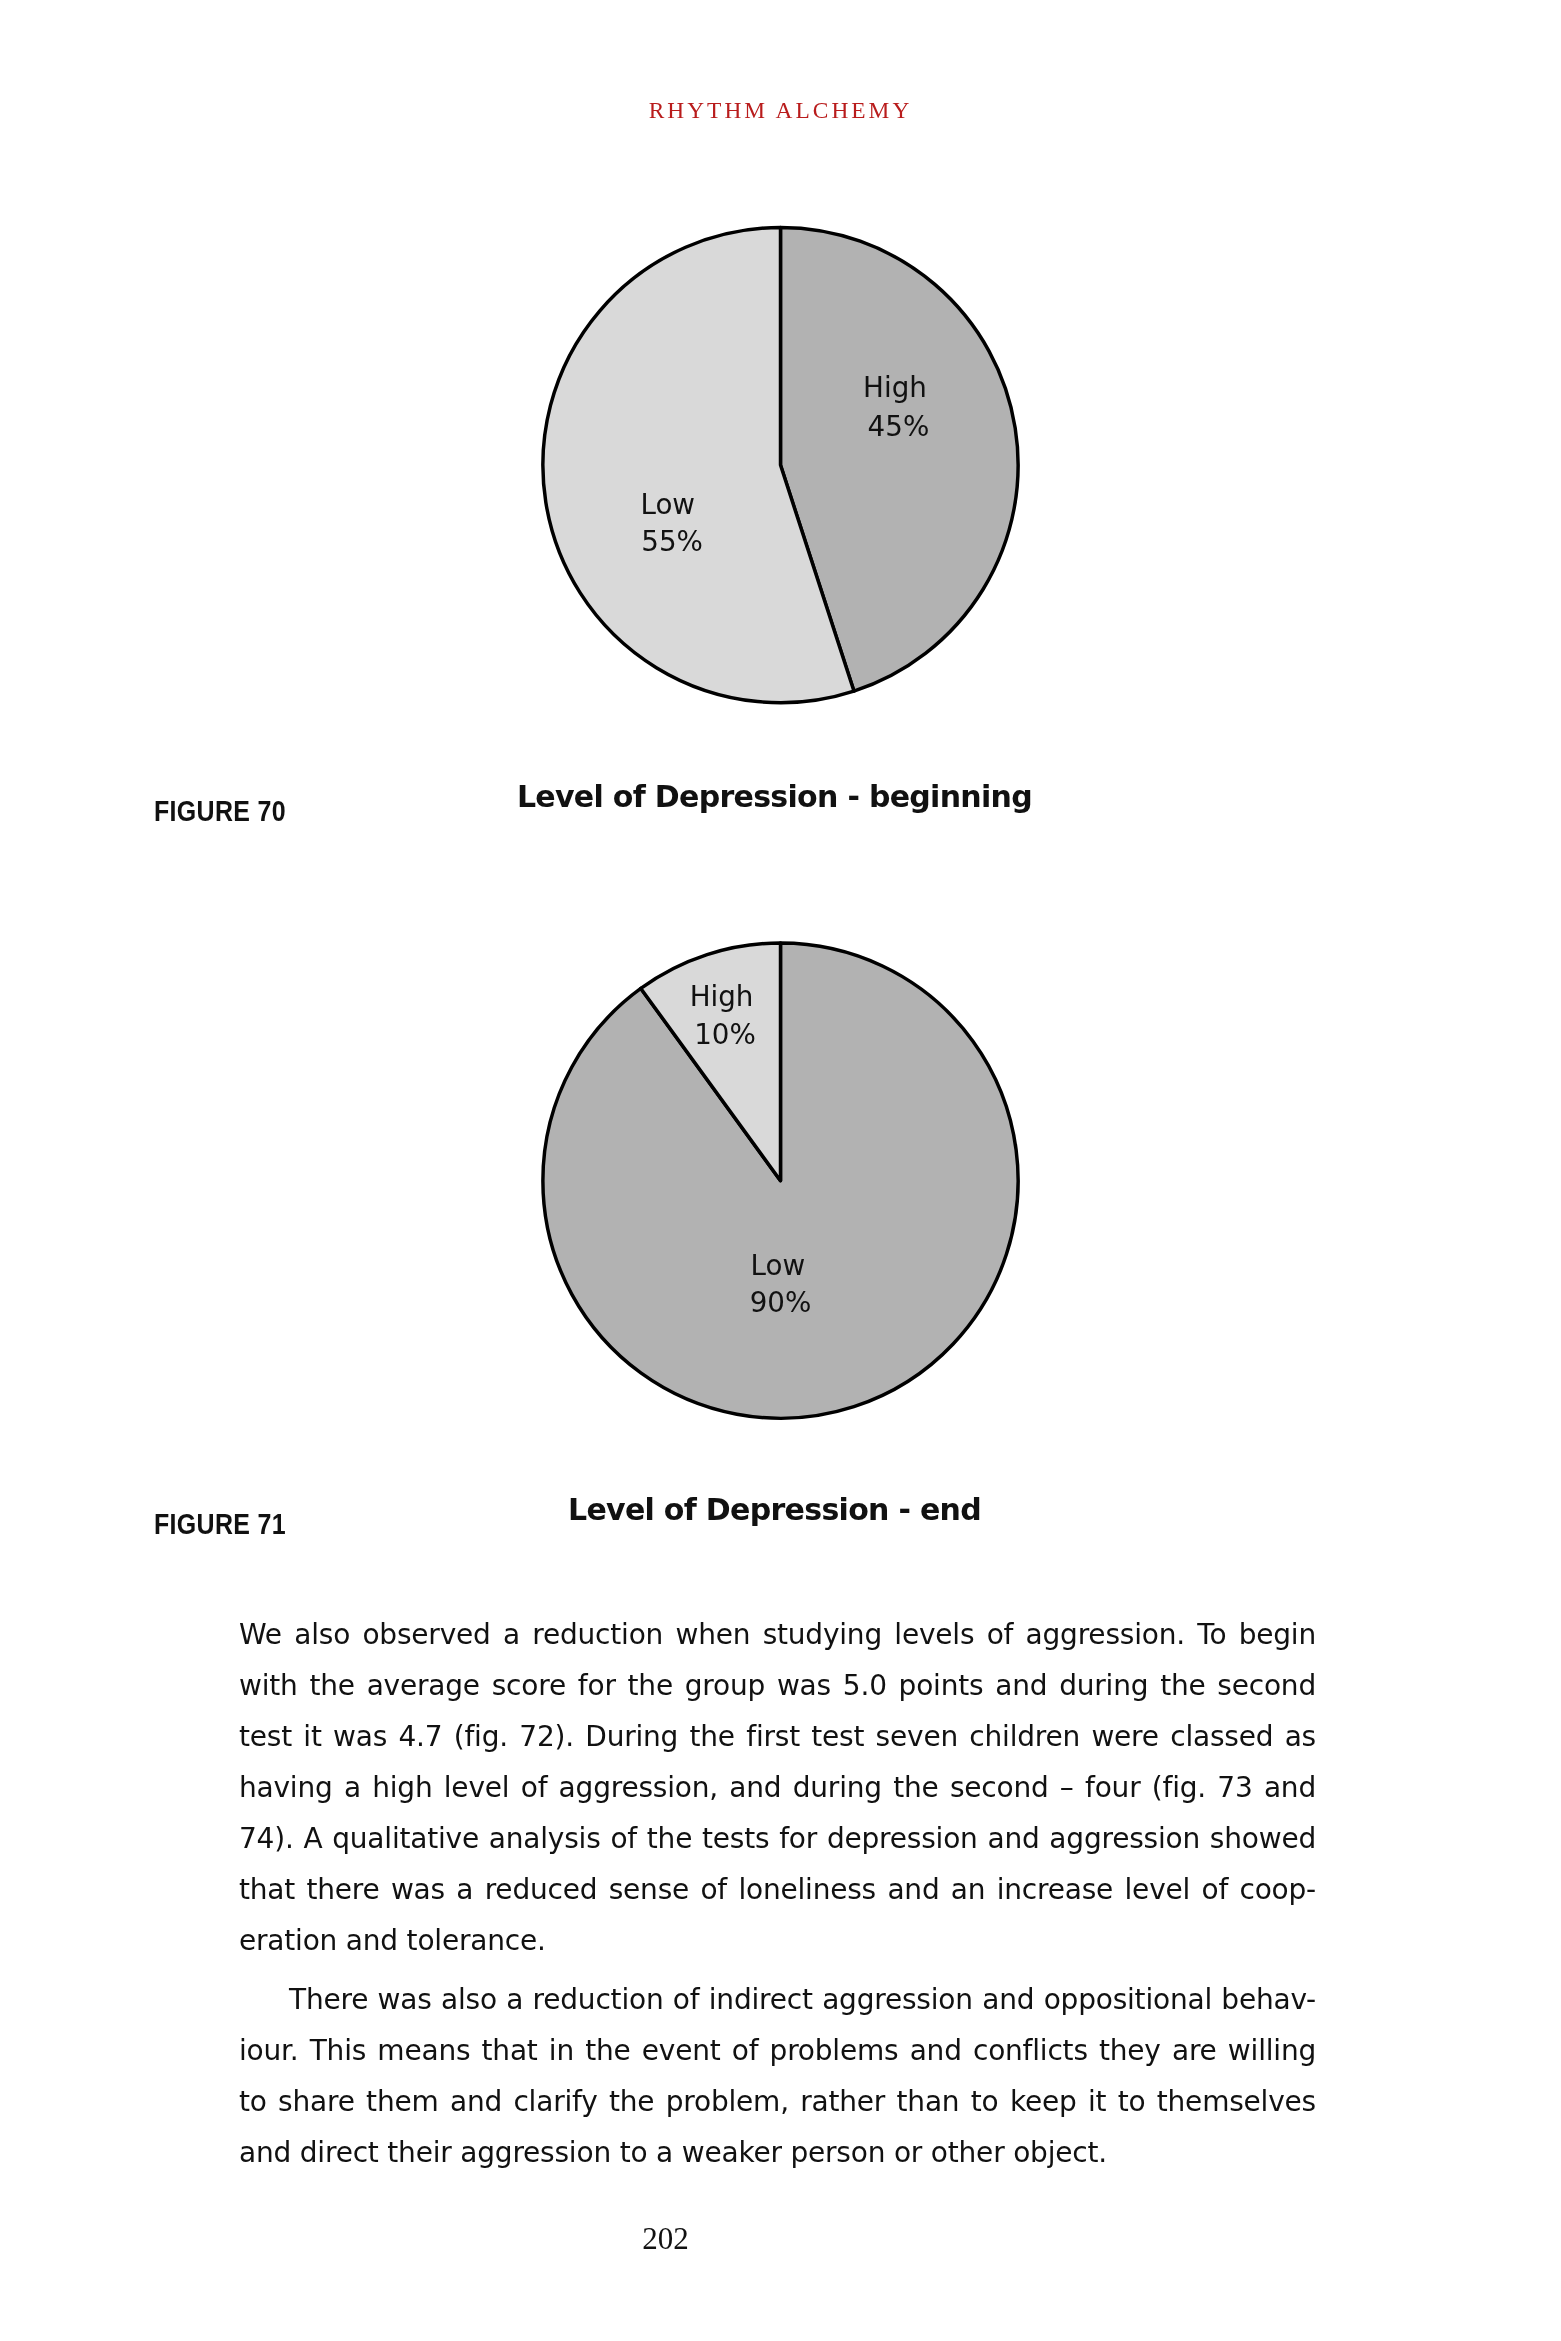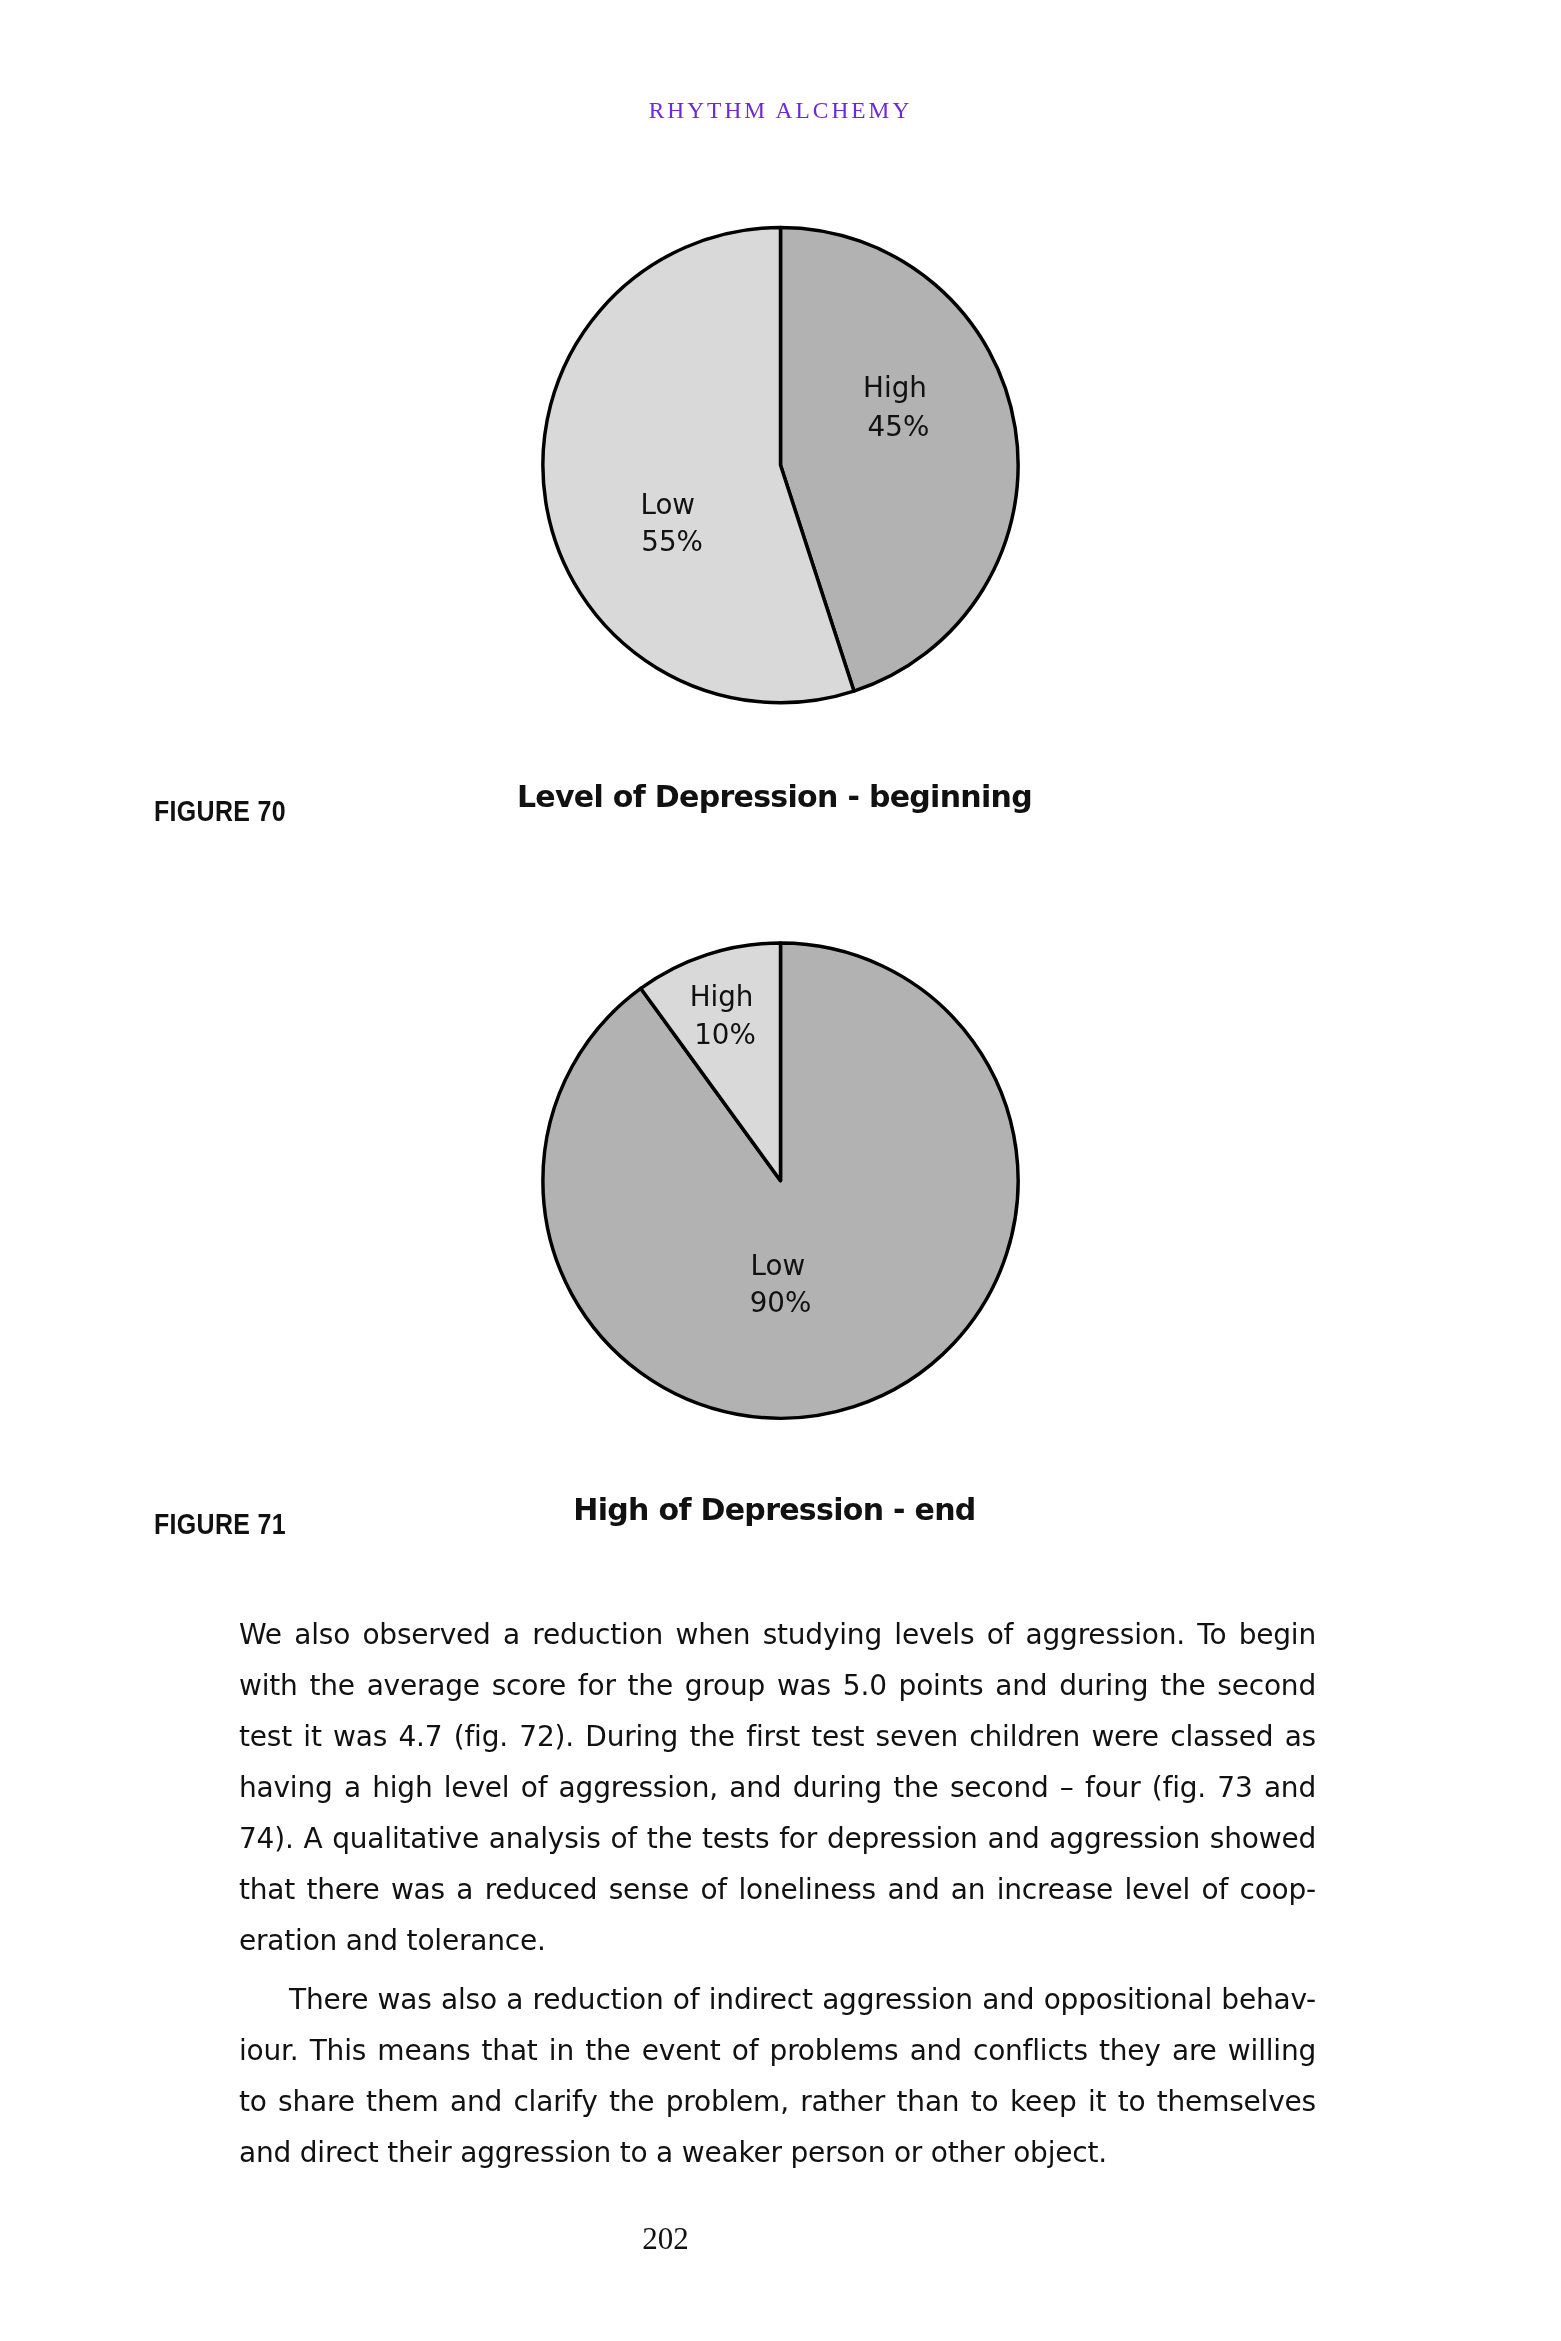--- a/index.html
+++ b/index.html
@@ -1,19 +1,19 @@
 <!DOCTYPE html>
 <html style="font-size:14px"><head>
   <meta charset="utf-8">
   <style>
     html, body { margin: 0; padding: 0; background: #ffffff; }
     body { width: 1561px; height: 2342px; position: relative; overflow: hidden; color: #111; }
     .running-head {
       position: absolute; left: 0; width: 1561px; top: 97px; text-align: center;
-      font-family: "Liberation Serif", "DejaVu Serif", serif; font-size: 23.4px; letter-spacing: 3px; color: #6d28d9;
+      font-family: "Liberation Serif", "DejaVu Serif", serif; font-size: 23.4px; letter-spacing: 3px; color: #b91c1c;
     }
     svg.pie { position: absolute; left: 0; width: 1561px; overflow: visible; }
     #pie1 { top: 0; height: 781px; }
     #pie2 { top: 0; height: 1475px; }
     .slice-label { font-family: "DejaVu Sans", "Liberation Sans", sans-serif; font-size: 32px; fill: #111; }
     .fig-label {
       position: absolute; left: 154px;
       font-family: "Liberation Sans", "DejaVu Sans", sans-serif; font-weight: bold; font-size: 29px;
       letter-spacing: 0.4px; transform: scaleX(0.86); transform-origin: left top; color: #111;
     }
@@ -52,21 +52,21 @@
 
 <svg id="pie2" class="pie" viewBox="0 0 1800 1700" width="1561" height="1475">
     <path d="M900,1361 L900,1087 A274,274 0 1 1 738.9468408718623,1139.3293435412645 Z" fill="#b2b2b2" stroke="#000" stroke-width="4" stroke-linejoin="round"></path>
     <path d="M900,1361 L738.9468408718623,1139.3293435412645 A274,274 0 0 1 899.9999999999999,1087 Z" fill="#d9d9d9" stroke="#000" stroke-width="4" stroke-linejoin="round"></path>
     <text x="897" y="1470" text-anchor="middle" class="slice-label">Low</text>
     <text x="900" y="1513" text-anchor="middle" class="slice-label">90%</text>
     <text x="832" y="1160" text-anchor="middle" class="slice-label">High</text>
     <text x="836" y="1203" text-anchor="middle" class="slice-label">10%</text>
   </svg>
 <div class="fig-label" style="top:1508px;">FIGURE 71</div>
-<div class="fig-title" style="top:1492px;">High of Depression - end</div>
+<div class="fig-title" style="top:1492px;">Level of Depression - end</div>
 
 <div class="body-text">
   <p>We also observed a reduction when studying levels of aggression. To begin with the average score for the group was 5.0 points and during the second test it was 4.7 (fig. 72). During the first test seven children were classed as having a high level of aggression, and during the second – four (fig. 73 and 74). A qualitative analysis of the tests for depression and aggression showed that there was a reduced sense of loneliness and an increase level of coop-eration and tolerance.</p>
   <p class="indent">There was also a reduction of indirect aggression and oppositional behav-iour. This means that in the event of problems and conflicts they are willing to share them and clarify the problem, rather than to keep it to themselves and direct their aggression to a weaker person or other object.</p>
 </div>
 
 <div class="page-number">202</div>
 
 
 </body></html>

